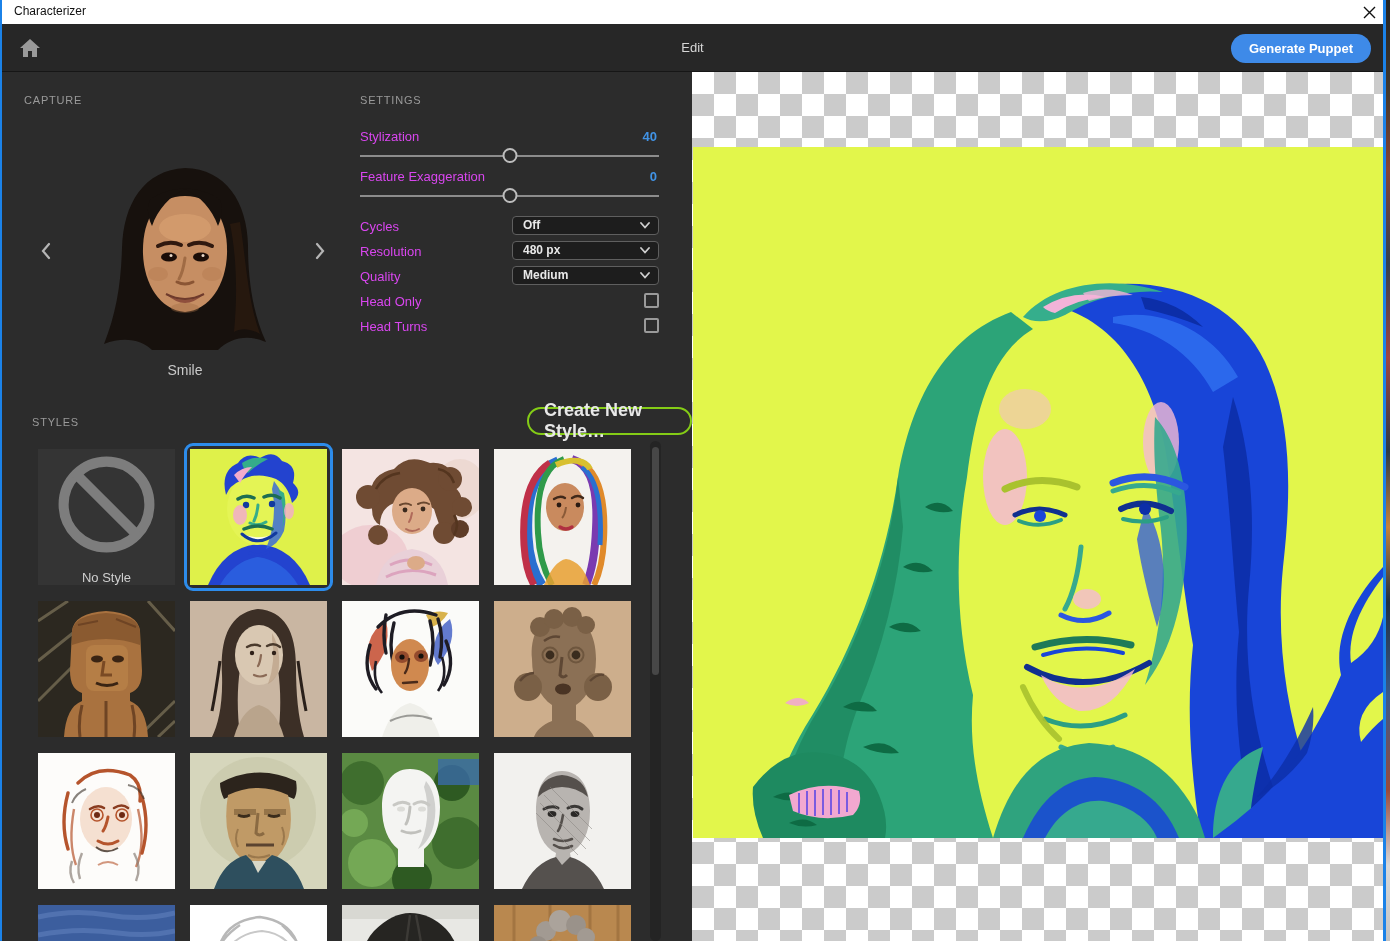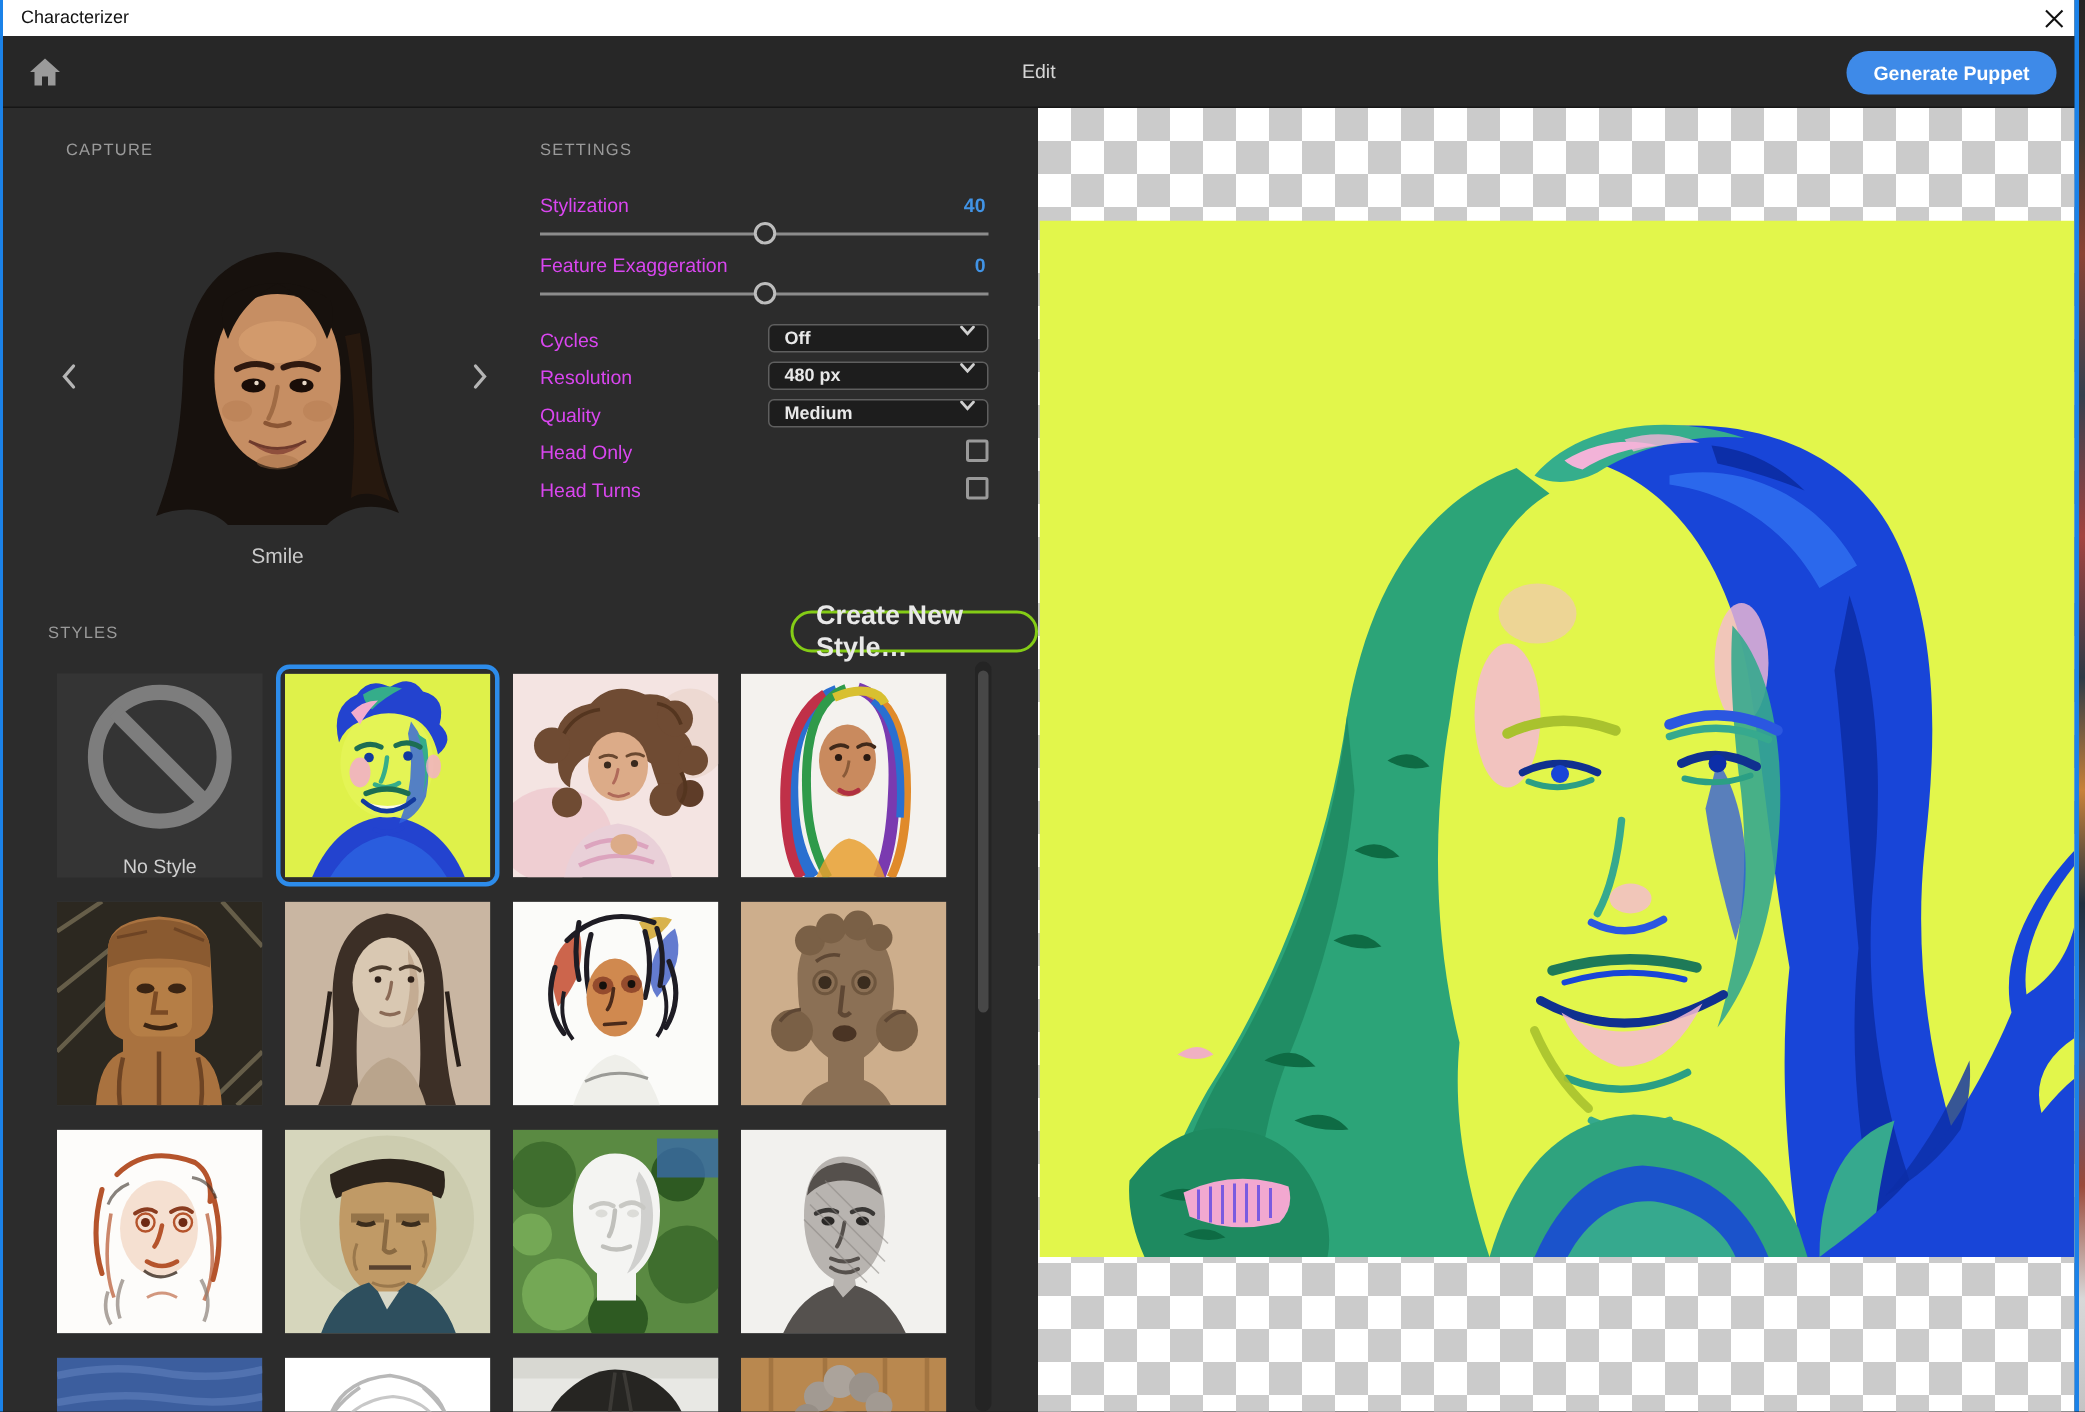--- a/index.html
+++ b/index.html
@@ -20,35 +20,35 @@
   #toolbar { left:2px; top:24px; width:1381px; height:48px; background:#272727; border-bottom:1px solid #161616; }
   #home-btn { left:14px; top:11px; width:28px; height:26px; display:flex; align-items:center; justify-content:center; cursor:pointer; }
   #edit-label { left:50%; top:16px; transform:translateX(-50%); font-size:13px; color:#d6d6d6; cursor:default; }
   #generate-btn { right:12px; top:10px; height:29px; padding:0 18px; background:#3E8AE8; border-radius:15px;
     color:#fff; font-size:13px; font-weight:bold; display:flex; align-items:center; cursor:pointer; }
 
   
   #left-panel { left:2px; top:72px; width:690px; height:869px; background:#2C2C2C; overflow:hidden; }
   .section-label { font-size:11px; letter-spacing:0.8px; color:#9a9a9a; }
 
-  #capture-label { left:22px; top:22px;margin-left:20px; }
+  #capture-label { left:22px; top:22px; }
   .nav-chevron { width:16px; height:22px; cursor:pointer; }
   #capture-prev { left:36px; top:168px; }
   #capture-next { left:310px; top:168px; }
   #capture-photo { left:88px; top:90px; width:190px; height:196px; }
   #capture-pose { left:88px; top:290px; width:190px; text-align:center; font-size:14px; color:#c9c9c9; }
 
   #settings-label { left:358px; top:22px; }
   .setting-row-label { font-size:13px; color:#d946ef; }
   .setting-value { font-size:13px; font-weight:bold; color:#4193E5; text-align:right; }
   .slider-track { height:2px; background:#8c8c8c; }
   .slider-thumb { position:absolute; top:-7px; width:15px; height:15px; border-radius:50%;
     background:#2C2C2C; border:2px solid #bdbdbd; transform:translateX(-50%); cursor:pointer; }
   .select-box { width:147px; height:19px; background:#1d1d1d; border:1px solid #5f5f5f; border-radius:4px;
-    display:flex; padding:0 8px 0 10px; cursor:pointer; }
+    display:flex; align-items:center; padding:0 8px 0 10px; cursor:pointer; }
   .select-box span { flex:1; font-size:12px; font-weight:bold; color:#e8e8e8; line-height:17px; }
   .checkbox { width:15px; height:15px; border:2px solid #9a9a9a; border-radius:2px; background:transparent; cursor:pointer; }
 
   #styles-label { left:30px; top:344px; }
   #create-style-btn { left:525px; top:335px; height:28px; padding:0 15px; border:2px solid #84cc16; border-radius:14px;
     color:#e8e8e8; font-size:18px; font-weight:bold; display:flex; align-items:center; background:transparent; cursor:pointer; }
 
   .tile { position:absolute; width:137px; height:136px; overflow:hidden; cursor:pointer; background:#343434; }
   .tile svg { display:block; width:137px; height:136px; }
   #selected-style-border { left:182px; top:371px; width:149px; height:148px;

